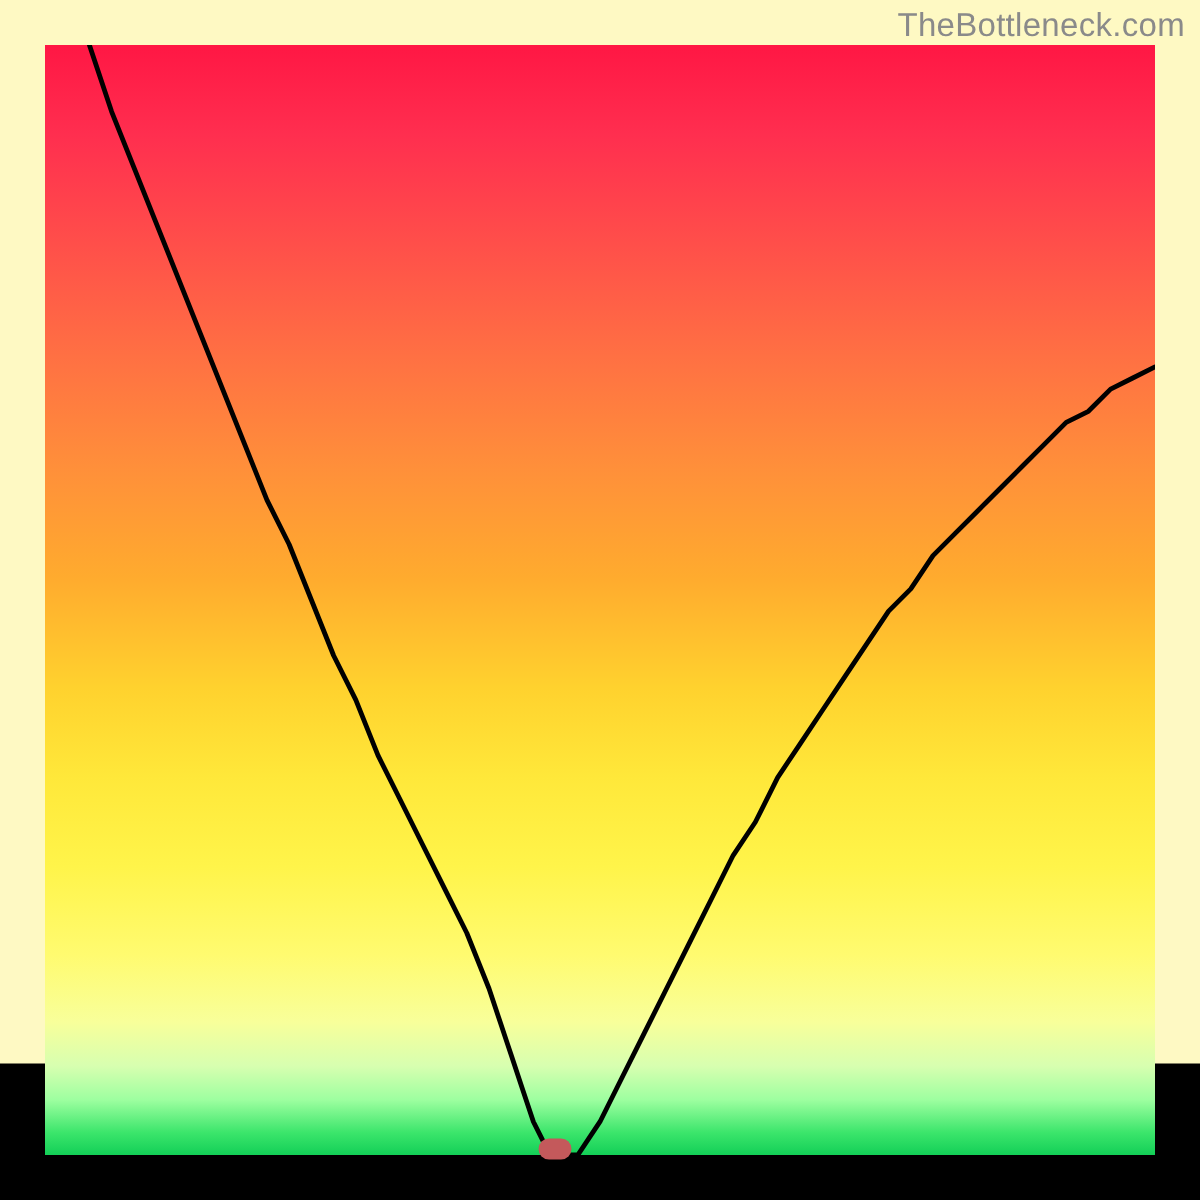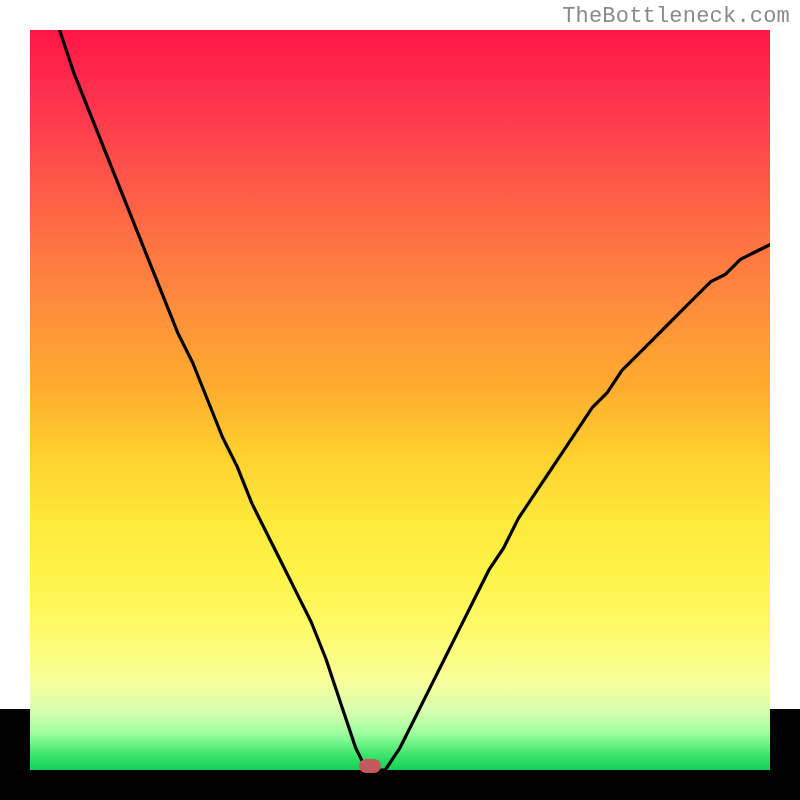--- a/index.html
+++ b/index.html
@@ -10,22 +10,21 @@
     background: #000;
     overflow: hidden;
     font-family: Arial, Helvetica, sans-serif;
   }
   .frame {
     position: absolute;
     left: 0;
     top: 0;
     width: 800px;
     height: 709px;
-    background: #ffffff;
-    font-family: Liberation Mono, monospace;
+    background: #fef9c3;
   }
   .plot {
     position: absolute;
     left: 30px;
     top: 30px;
     width: 740px;
     height: 740px;
     background: linear-gradient(to bottom,
       #ff1744 0%,
       #ff2e4f 8%,

